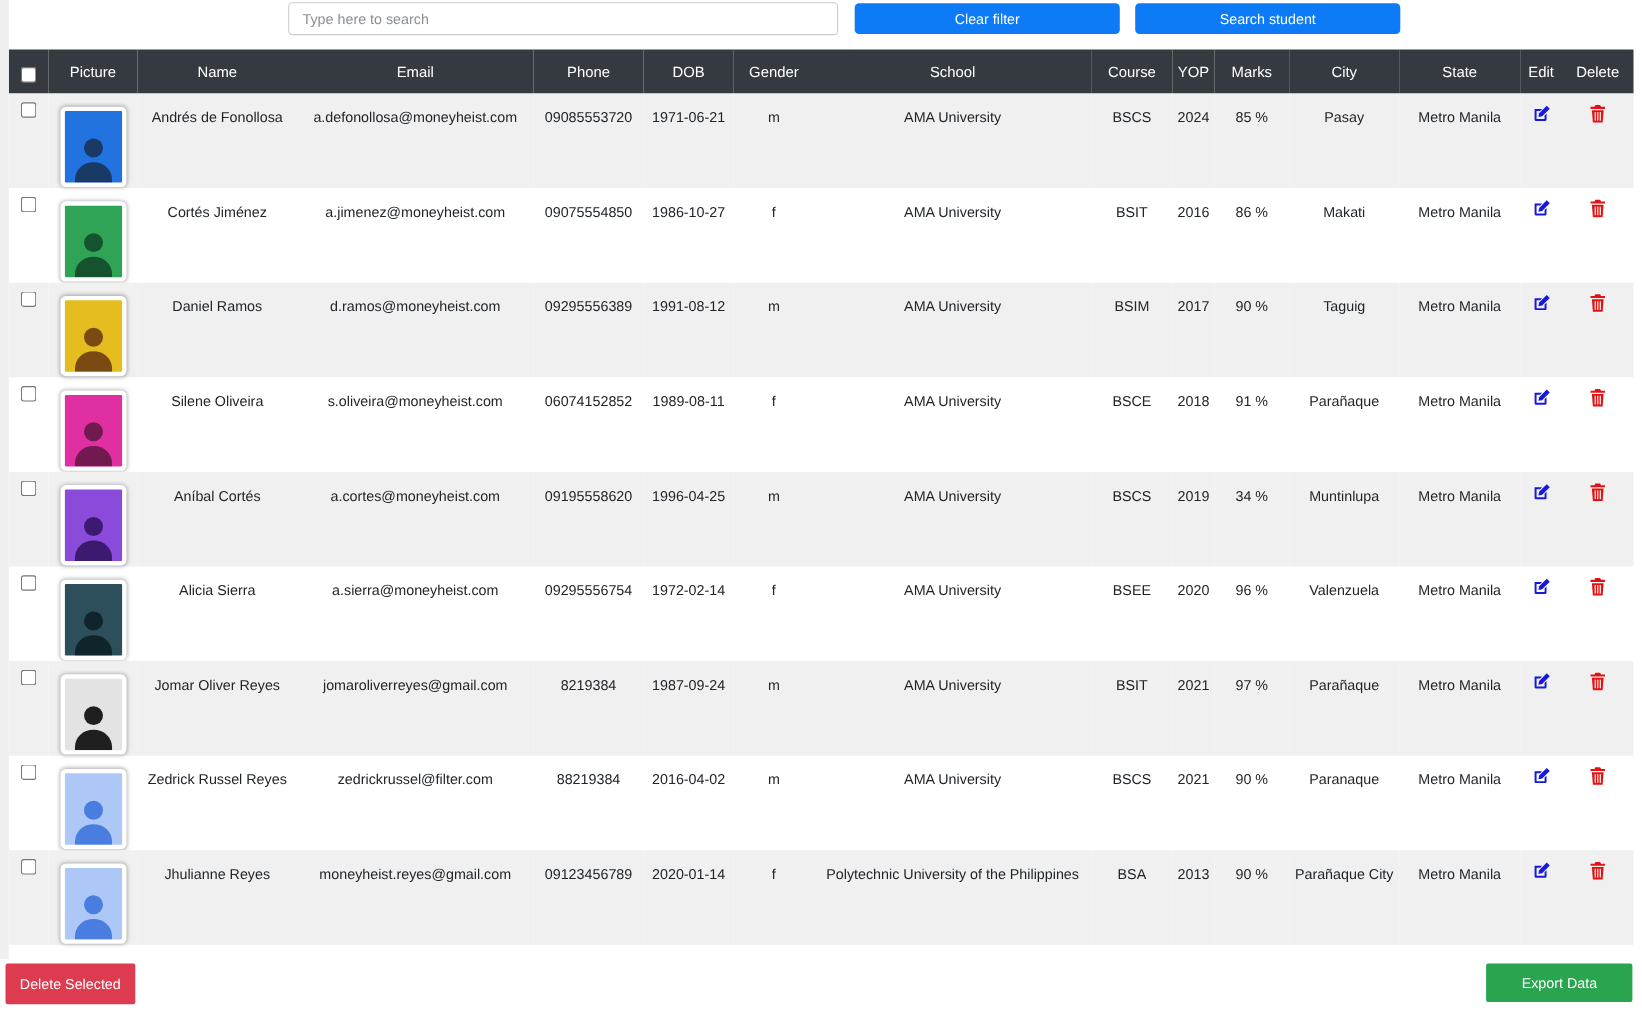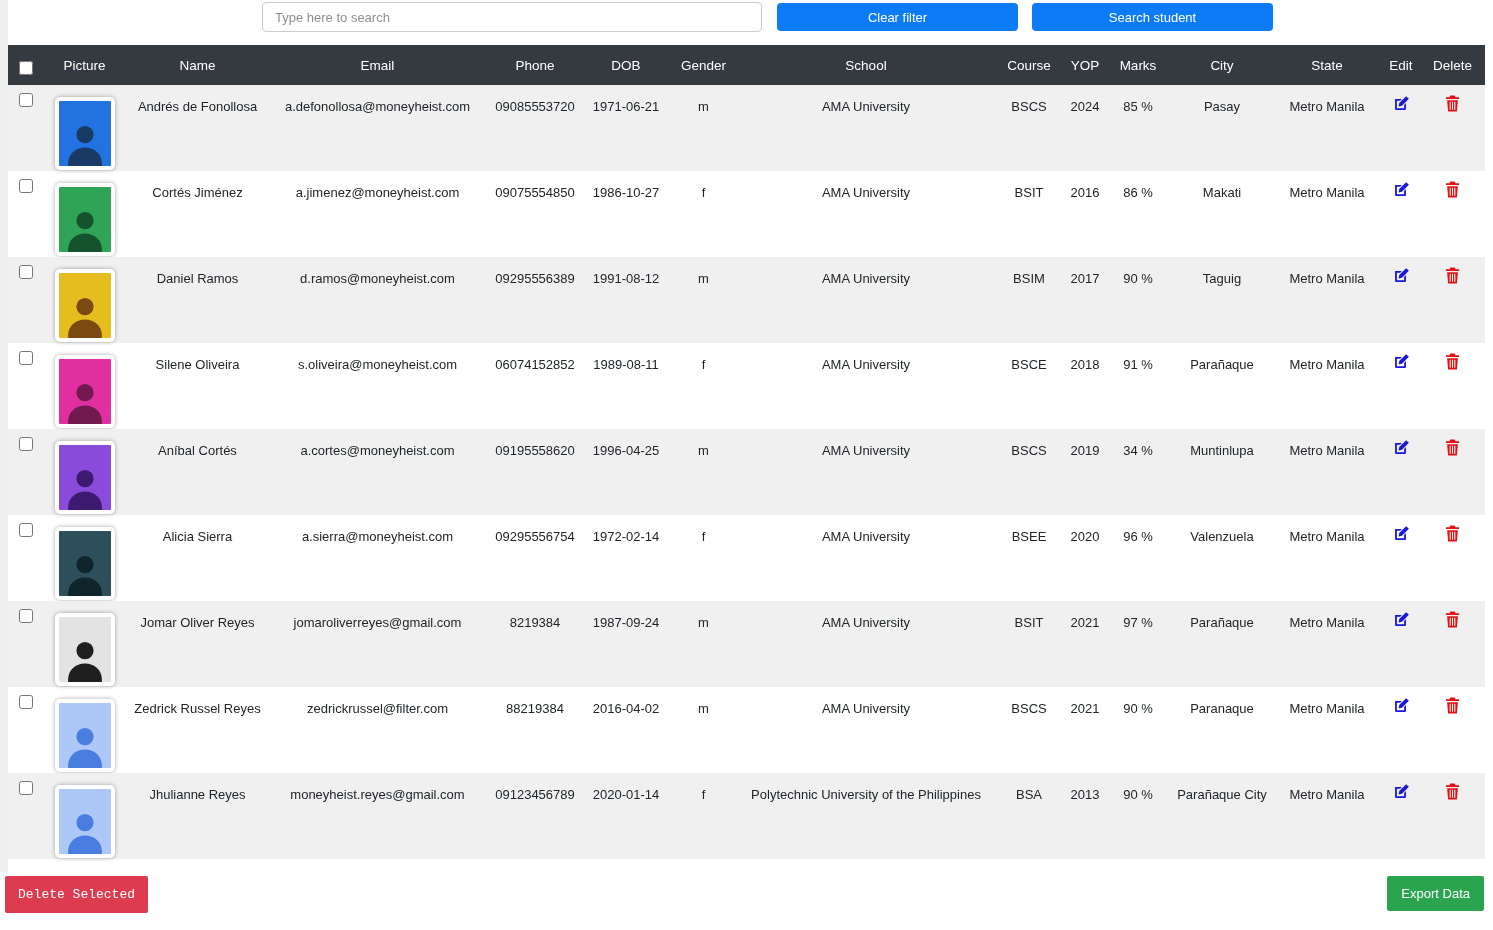--- a/index.html
+++ b/index.html
@@ -98,27 +98,27 @@
     display: flex;
     justify-content: space-between;
     align-items: flex-start;
     padding: 17px 9px 0 5px;
     margin-left: -8px; 
   }
   .btn-danger {
     border: none; border-radius: 2px;
     color: #fff; font-size: 13px;
     padding: 11px 13px;
-    font-family: Liberation Mono, monospace;
+    font-family: Liberation Sans, sans-serif;
     cursor: pointer;
   }
   .btn-success {
     border: none; border-radius: 2px;
     color: #fff; font-size: 13px;
-    padding: 10px 14px;
+    padding: 10px 32px;
     font-family: "Liberation Sans", sans-serif;
     cursor: pointer;
     text-align: center;
   }
 </style>
 </head>
 <body>
 
 <div class="left-strip"></div>
 

